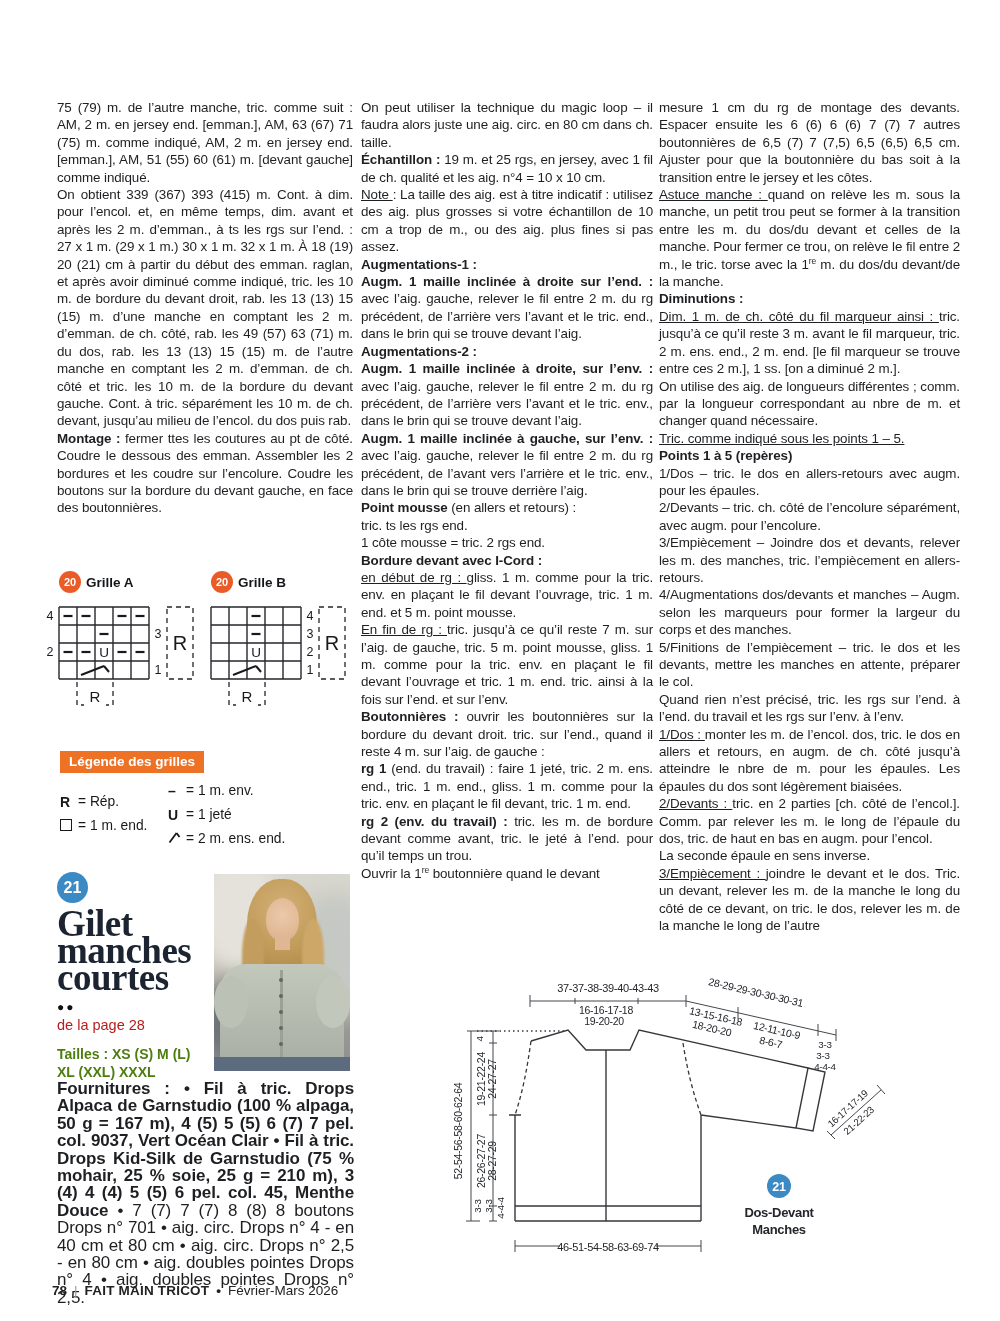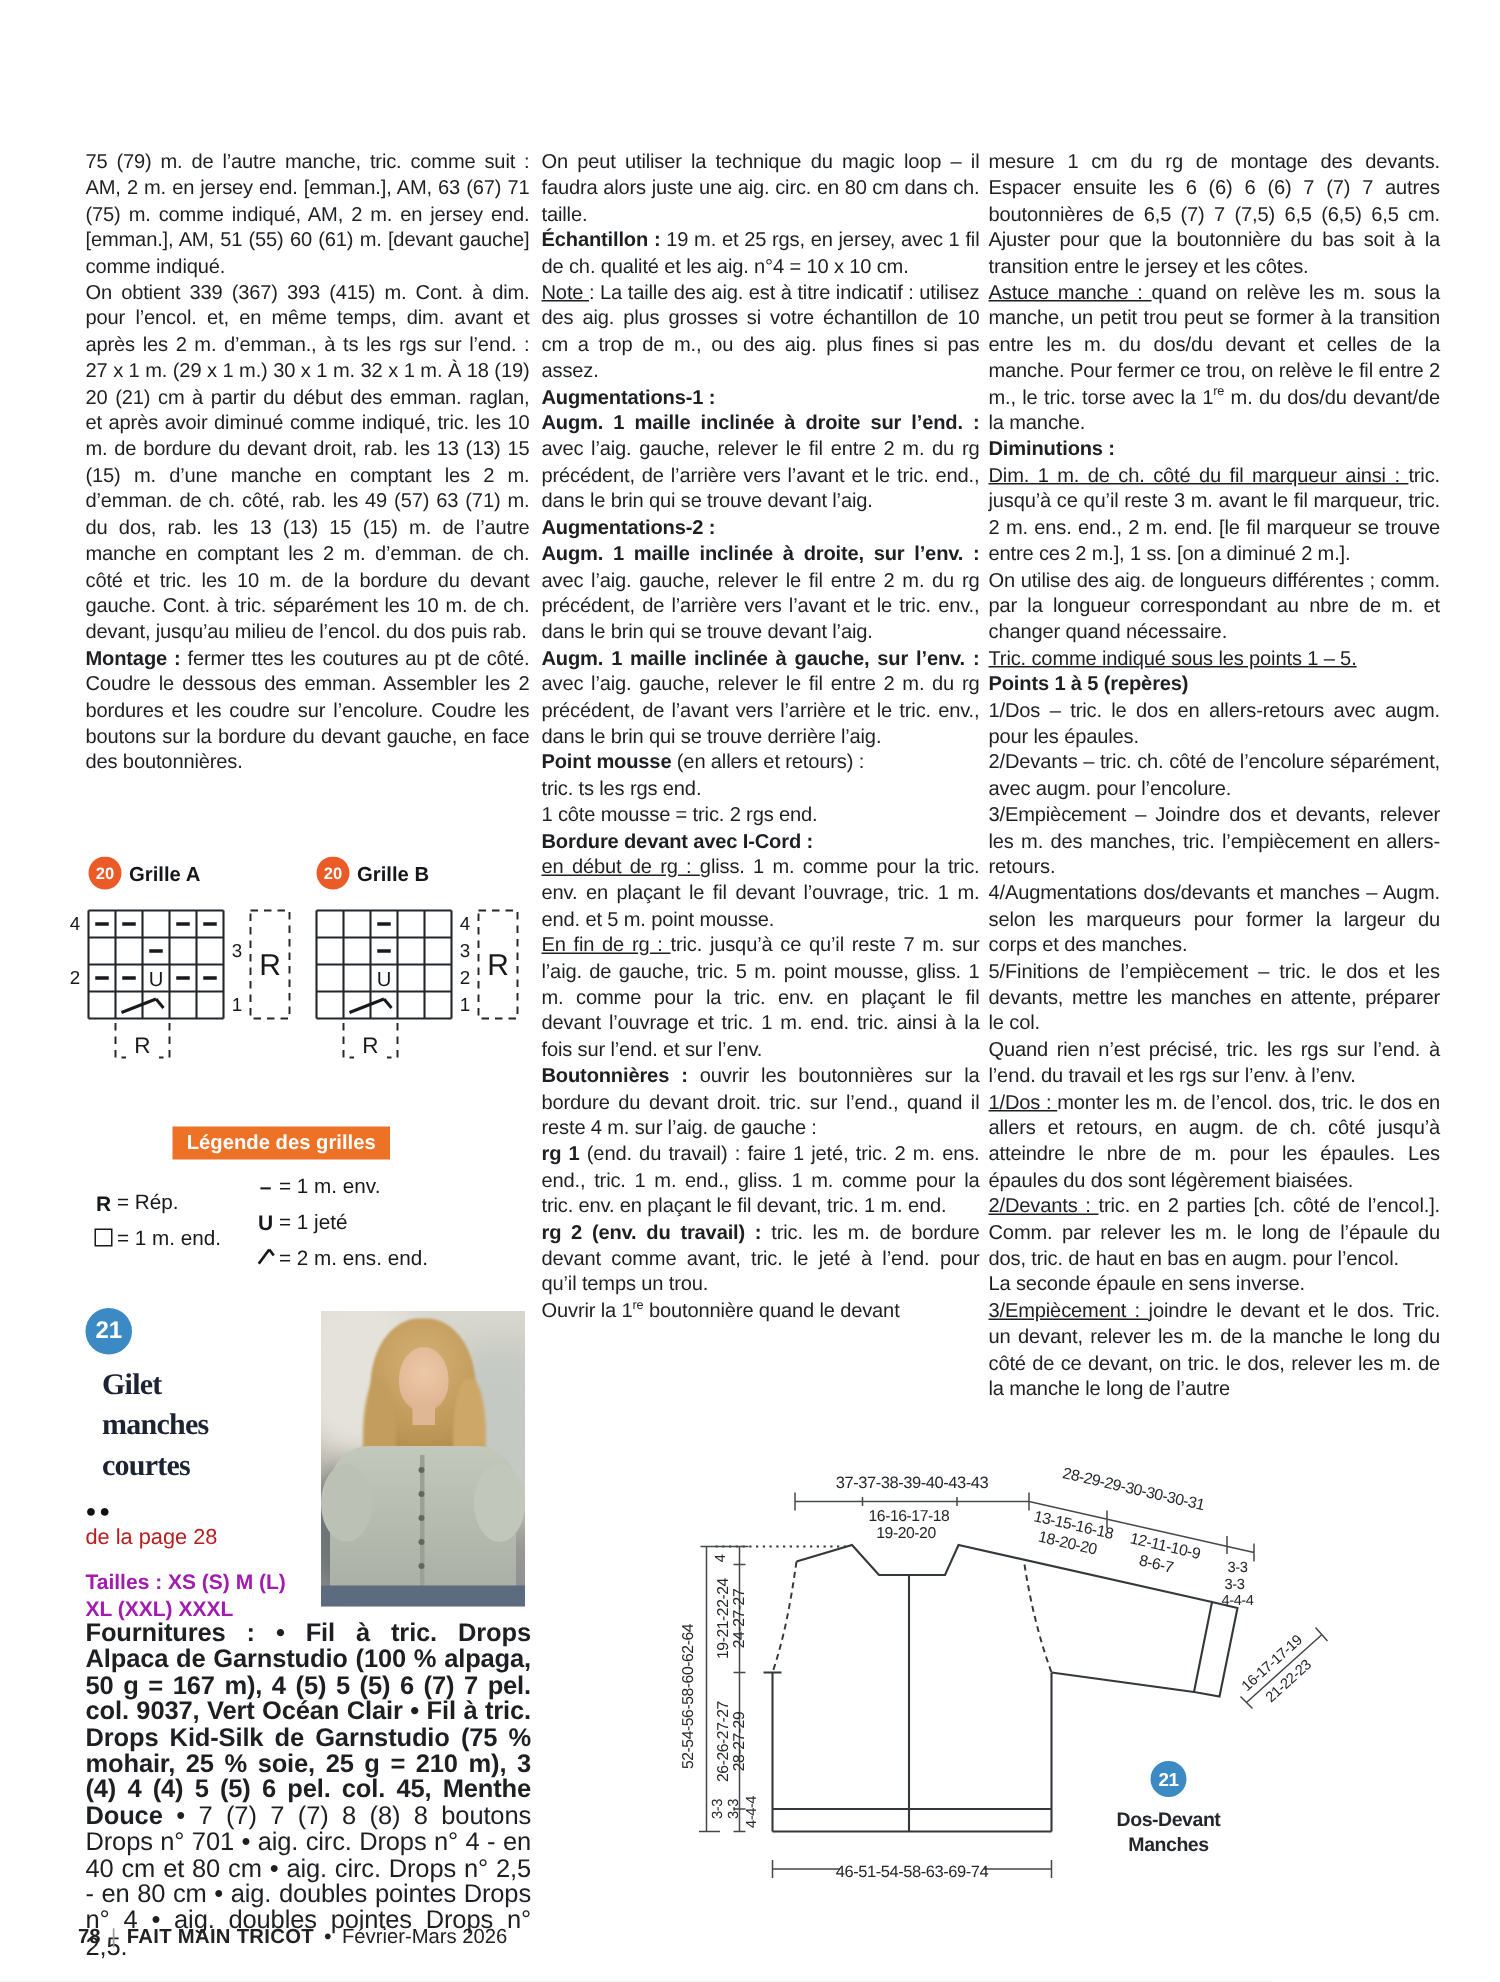--- a/index.html
+++ b/index.html
@@ -8,39 +8,39 @@
   .col{position:absolute;text-align:justify;font-size:13.4px;line-height:17.4px;letter-spacing:-0.1px;}
   .col p{margin:0;}
   .b{font-weight:700;}
   .u{text-decoration:underline;}
   .sup{font-size:8.5px;vertical-align:super;line-height:0;}
   
   .grilles{position:absolute;left:43px;top:571px;width:340px;height:160px;}
   .grille{position:absolute;top:0;}
   .grille.ga{left:0;} .grille.gb{left:158px;}
   
-  .legend{position:absolute;left:60px;top:751px;width:255px;font-size:13.8px;text-align:center;}
+  .legend{position:absolute;left:60px;top:751px;width:255px;font-size:13.8px;}
   .legend-title{display:inline-block;background:#ee7226;color:#fff;font-weight:700;
                 padding:3px 9px 4px 9px;font-size:13.5px;}
   .legend-cols{display:flex;margin-top:9px;}
   .legend-left{width:108px;padding-top:11px;}
   .legend-right{width:145px;}
   .lg-item{display:flex;align-items:center;margin-bottom:7px;height:17px;}
   .lg-sym{display:inline-block;width:18px;font-weight:600;font-size:14px;color:#17191c;}
   .lg-sym .sq{display:inline-block;width:10px;height:10px;border:1.6px solid #17191c;}
   .lg-txt{font-size:13.8px;color:#17191c;}
   
   .pattern{position:absolute;left:57px;top:872px;width:300px;}
   .badge21{width:31px;height:31px;border-radius:50%;background:#3b8ac4;color:#fff;
            font-weight:700;font-size:16px;display:flex;align-items:center;justify-content:center;}
-  .ptitle{margin-top:7px;font-family:"Liberation Serif",serif;font-weight:700;font-size:20px;
-          line-height:27px;letter-spacing:-0.5px;color:#1c2431;width:160px;margin-left:11px;}
+  .ptitle{margin-top:7px;font-family:"Liberation Serif",serif;font-weight:700;font-size:37px;
+          line-height:27px;letter-spacing:-0.5px;color:#1c2431;width:160px;}
   .pdots{margin-top:9px;font-size:12px;letter-spacing:2px;color:#111;}
   .ppage{margin-top:3px;font-size:14.5px;color:#b91c1c;}
-  .ptailles{margin-top:12px;font-size:14px;font-weight:700;line-height:18px;width:150px;color:#a21caf;}
+  .ptailles{margin-top:12px;font-size:14px;font-weight:700;line-height:18px;width:150px;color:#4d7c0f;}
   
   .photo{position:absolute;left:214px;top:874px;width:136px;height:197px;overflow:hidden;
          background:linear-gradient(180deg,#d9d8d0 0%,#cfcdc2 30%,#bdbab0 55%,#9a9894 80%,#8b8d92 100%);}
   .photo *{position:absolute;}
   .ph-blob1{left:-20px;top:-15px;width:90px;height:110px;border-radius:50%;background:#e4e2da;filter:blur(9px);}
   .ph-blob2{right:-25px;top:20px;width:80px;height:120px;border-radius:50%;background:#c5c9c4;filter:blur(10px);}
   .ph-blob3{left:-15px;bottom:10px;width:70px;height:80px;border-radius:50%;background:#6e7477;filter:blur(9px);}
   .ph-hair{left:33px;top:5px;width:70px;height:98px;border-radius:46% 46% 42% 42%;
            background:radial-gradient(circle at 50% 30%,#d3b077 0%,#c09a58 55%,#a98344 100%);filter:blur(0.6px);}
   .ph-lockL{left:28px;top:45px;width:22px;height:85px;border-radius:45%;background:#c39d5d;filter:blur(1px);}

